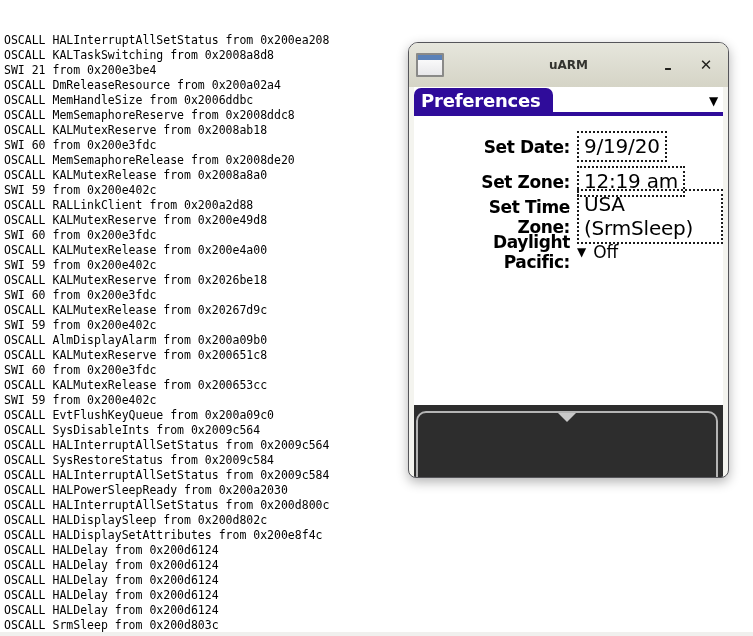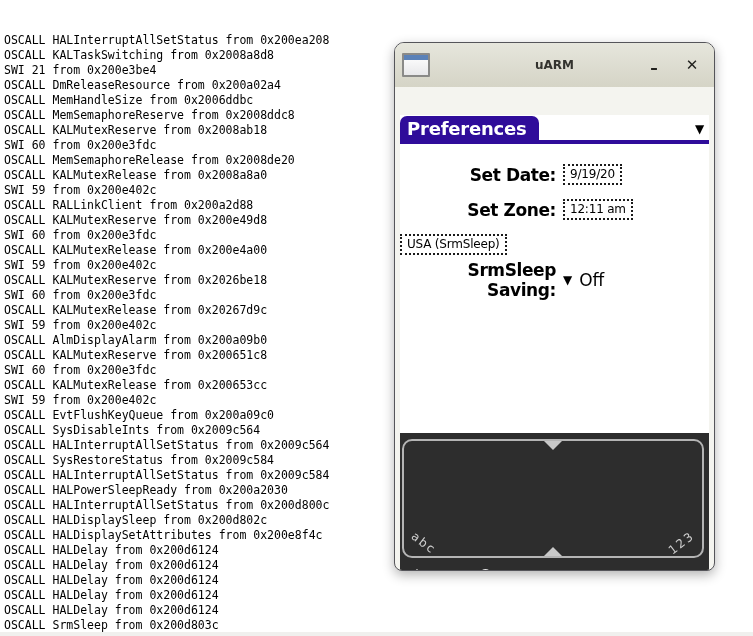--- a/index.html
+++ b/index.html
@@ -9,21 +9,21 @@
   
   .terminal {
     position: absolute; left: 4px; top: 3px;
     font-family: "DejaVu Sans Mono", "Liberation Mono", monospace;
     font-size: 11.5px; line-height: 15px; color: #000; white-space: pre;
   }
   .tline { height: 15px; }
 
   
   .uarm-window {
-    position: absolute; left: 394px; top: 42px; width: 321px; height: 529px;
+    position: absolute; left: 408px; top: 42px; width: 321px; height: 436px;
     background: #f4f4ef; border: 1px solid #55555a;
     border-radius: 10px 10px 8px 8px;
     box-shadow: 0 4px 12px rgba(0,0,0,0.30);
     overflow: hidden;
   }
   .titlebar {
     height: 44px; width: 100%;
     background: linear-gradient(#e6e6dc, #d5d4c6);
     position: relative; display: flex; align-items: center;
   }
@@ -37,21 +37,21 @@
     position: absolute; left: 0; right: 0; text-align: center;
     font-size: 12px; font-weight: bold; color: #33332e;
   }
   .winbtns { position: absolute; right: 13px; top: 0; height: 100%;
     display: flex; align-items: center; gap: 20px; }
   .wbtn { font-size: 15px; font-weight: bold; color: #22221e; line-height: 1;
     width: 18px; text-align: center; cursor: default; }
   .wbtn.min { transform: translateY(3px); }
 
   
-  .screen-wrap { padding: 0 5px 5px 5px; margin-top: 28px; }
+  .screen-wrap { padding: 0 5px 5px 5px; }
   .screen {
     position: relative; width: 309px; height: 478px; background: #ffffff;
     color: #000; overflow: hidden;
   }
   .prefs-tab {
     position: absolute; left: 0; top: 1px; height: 25px; width: 139px;
     background: #2f0c9a; color: #fff; font-weight: bold; font-size: 18px;
     border-radius: 7px 7px 0 0; padding: 1px 0 0 7px; line-height: 24px;
     letter-spacing: -0.2px;
   }
@@ -62,21 +62,21 @@
     display: flex; align-items: center; gap: 6px;
     font-size: 17px; letter-spacing: -0.2px;
   }
   .tri { font-size: 12px; line-height: 1; }
 
   .form { position: absolute; left: 0; top: 42px; width: 100%; }
   .frow { display: flex; align-items: center; height: 35px; }
   .flabel { width: 163px; text-align: right; font-weight: bold; font-size: 17px;
     letter-spacing: -0.4px; padding-right: 7px; flex: none; padding-left: 36px; }
   .fvalue { border: 2px dotted #1a1a1a; padding: 1px 5px 2px 5px;
-    font-size: 12px; letter-spacing: -0.2px; }
+    font-size: 20px; letter-spacing: -0.2px; }
   .dropdown { display: flex; align-items: center; gap: 7px; font-size: 17px; }
 
   
   .silkscreen {
     position: absolute; left: 0; top: 318px; width: 100%; height: 160px;
     background: #2d2d2d;
   }
   .graffiti {
     position: absolute; left: 2px; top: 6px; width: 302px; height: 119px;
     border: 2px solid #b4b4b4; border-radius: 10px;
@@ -132,28 +132,29 @@
       </div>
 
       <div class="form">
         <div>
             <div class="frow">
             <div class="flabel">Set Date:</div>
             <div class="fvalue">9/19/20</div>
           </div>
             <div class="frow">
             <div class="flabel">Set Zone:</div>
-            <div class="fvalue">12:11 am</div>
+            <div class="fvalue">12:19 am</div>
           </div>
             <div class="frow">
+            <div class="flabel">Set Time Zone:</div>
             <div class="fvalue">USA (SrmSleep)</div>
           </div>
           </div>
         <div class="frow">
-          <div class="flabel">SrmSleep Saving:</div>
+          <div class="flabel">Daylight Pacific:</div>
           <div class="dropdown">
             <span class="tri">▼</span>
             <span>Off</span>
           </div>
         </div>
       </div>
 
       <div class="silkscreen">
         <div class="graffiti">
           <div class="gtri-top"></div>

